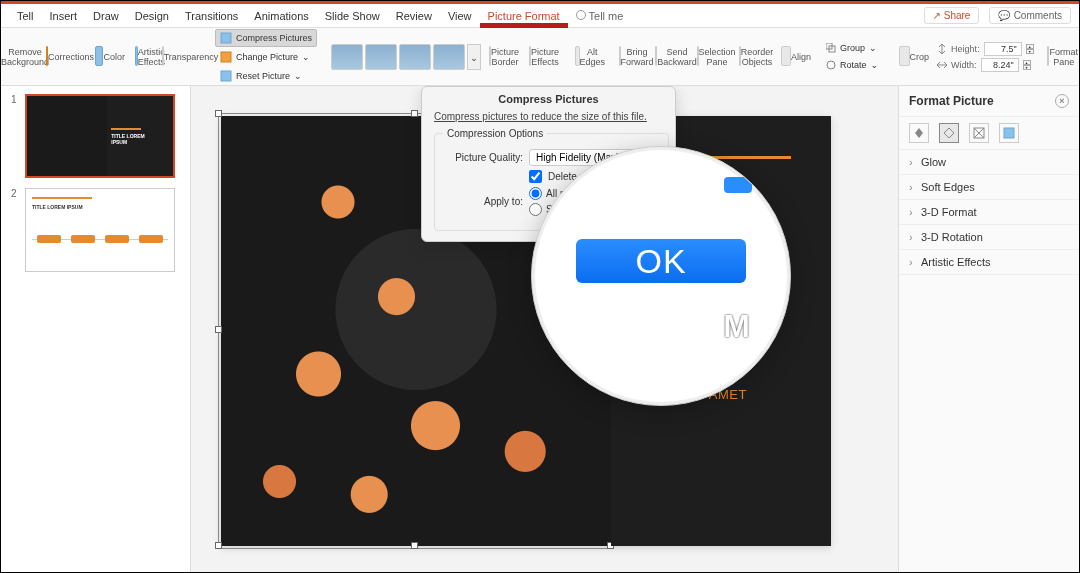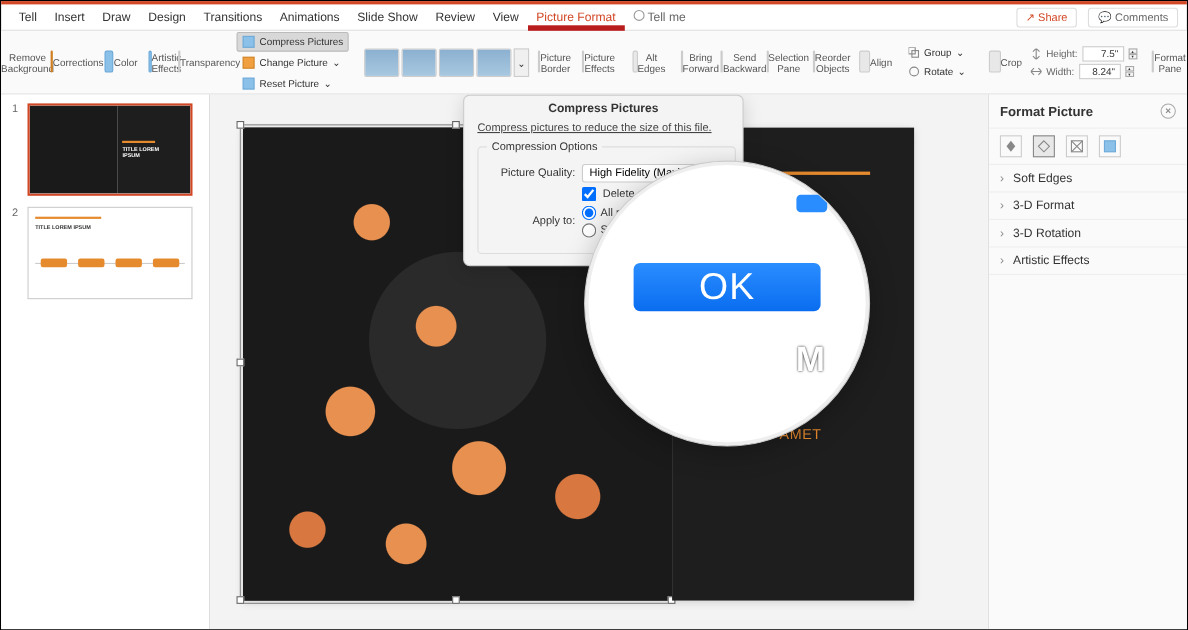--- a/index.html
+++ b/index.html
@@ -362,20 +362,23 @@
             <path d="M1 1l10 10M11 1L1 11" stroke="#888"></path>
           </svg>
         </div>
       <div class="sp-icn">
           <svg width="12" height="12">
             <rect x="1" y="1" width="10" height="10" fill="#8bc0e8" stroke="#6aa8d8"></rect>
           </svg>
         </div>
     </div>
     <div class="sp-row">
+        <span>Glow</span>
+      </div>
+    <div class="sp-row">
         <span>Soft Edges</span>
       </div>
     <div class="sp-row">
         <span>3-D Format</span>
       </div>
     <div class="sp-row">
         <span>3-D Rotation</span>
       </div>
     <div class="sp-row">
         <span>Artistic Effects</span>

